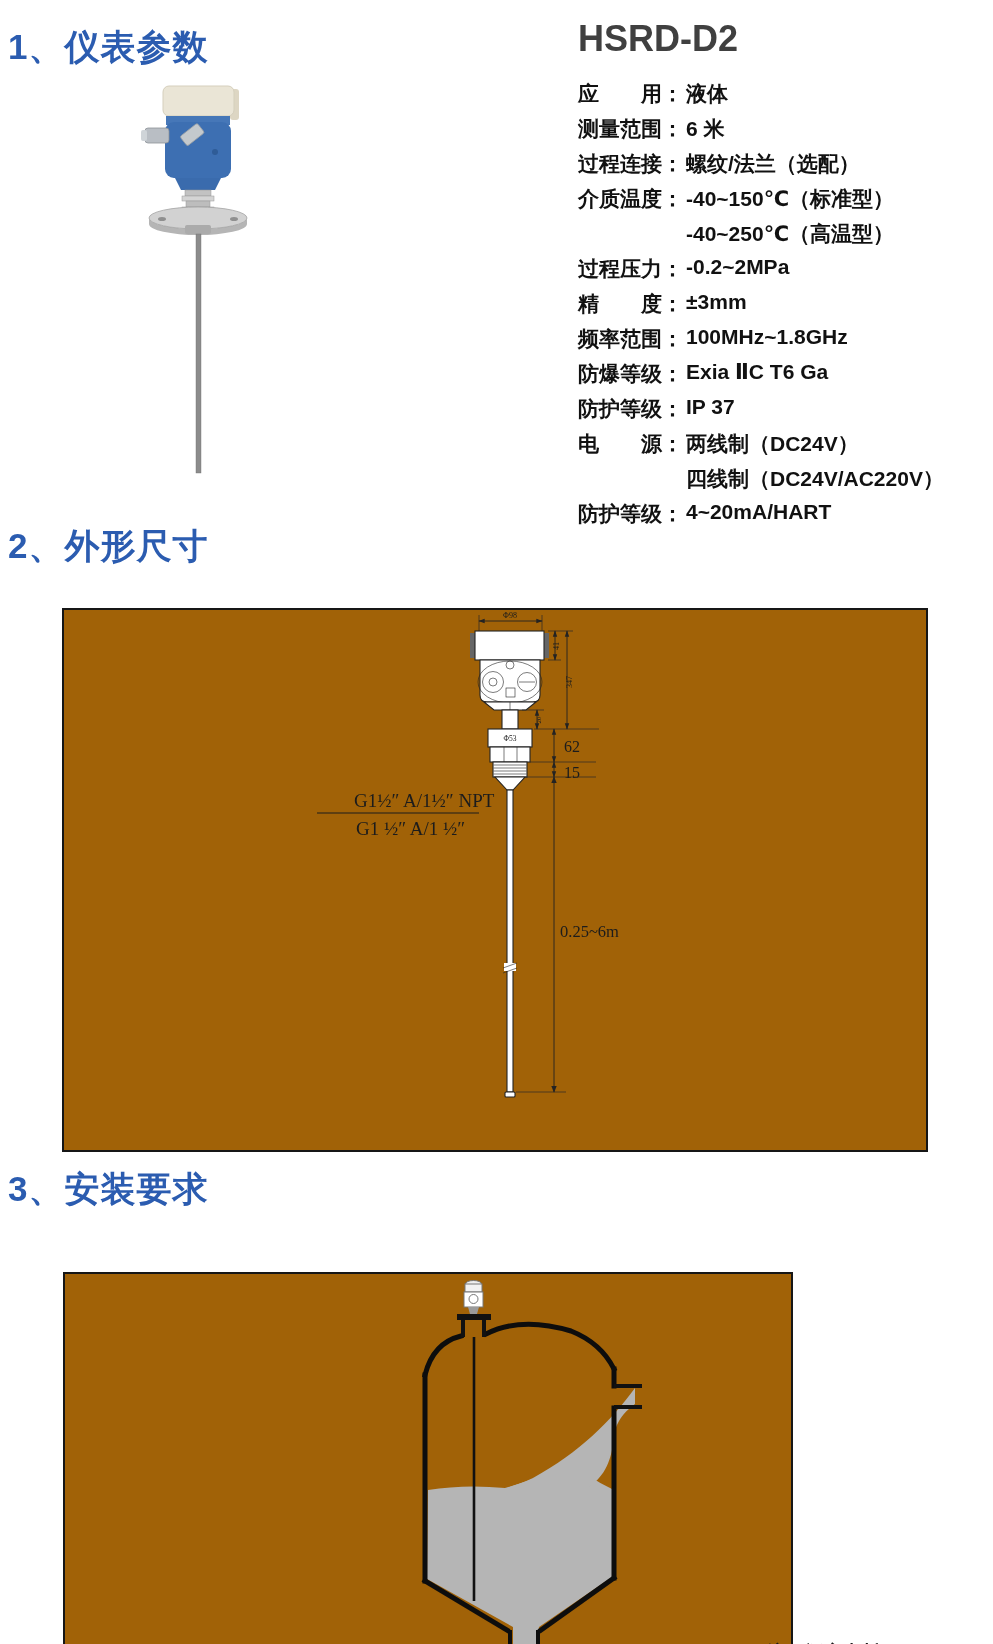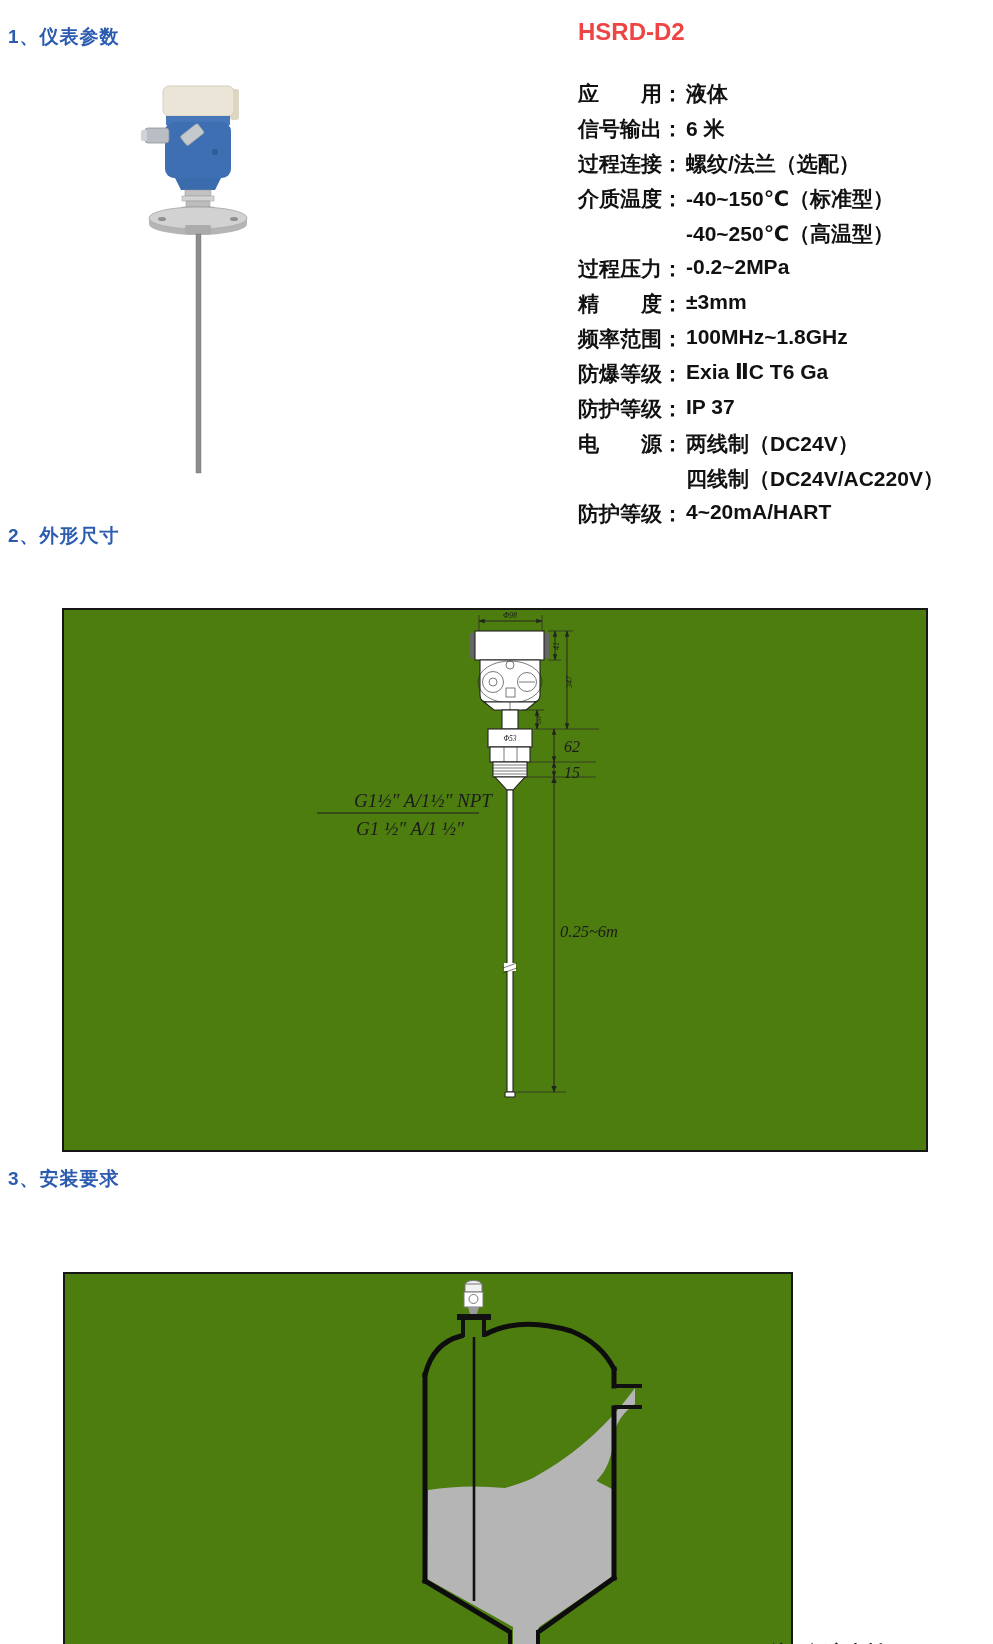--- a/index.html
+++ b/index.html
@@ -1,25 +1,25 @@
 <!DOCTYPE html>
 <html><head>
 <meta charset="utf-8">
 <style>
   html,body{margin:0;padding:0;background:#fff;}
   body{width:993px;height:1644px;position:relative;overflow:hidden;
        font-family:"Liberation Sans","DejaVu Sans",sans-serif;color:#1a1a1a;}
   .abs{position:absolute;}
-  .heading{position:absolute;left:8px;font-size:19px;font-weight:700;color:#2b5cb0;
+  .heading{position:absolute;left:8px;font-size:35px;font-weight:700;color:#2b5cb0;
            letter-spacing:1px;white-space:nowrap;}
-  .model-title{position:absolute;left:578px;top:18px;font-size:24px;font-weight:700;color:#ef4444;}
+  .model-title{position:absolute;left:578px;top:18px;font-size:36px;font-weight:700;color:#404040;}
   .spec-row{position:absolute;left:578px;height:30px;font-size:21px;font-weight:700;white-space:nowrap;}
   .spec-label{color:#111;}
   .spec-value{position:absolute;left:108px;top:0;color:#111;font-weight:600;}
-  .panel{position:absolute;background:#4d7c0f;border:2px solid #161616;box-sizing:border-box;font-style:italic;}
+  .panel{position:absolute;background:#a16207;border:2px solid #161616;box-sizing:border-box;}
   svg text{font-family:"Liberation Serif","DejaVu Serif",serif;fill:#1c1c1c;}
   .dim{stroke:#232323;stroke-width:0.9;marker-start:url(#arr);marker-end:url(#arr);}
   .dim2{stroke:#232323;stroke-width:0.9;marker-start:url(#arr2);marker-end:url(#arr2);}
   .ext{stroke:#2a2a2a;stroke-width:0.7;}
   .ln{stroke:#232323;stroke-width:1.1;fill:#fff;}
   .thin{stroke:#232323;stroke-width:0.6;fill:none;}
   .tank{stroke:#0d0d0d;stroke-width:5;fill:none;stroke-linecap:square;}
 </style>
 </head>
 <body>
@@ -52,21 +52,21 @@
     <ellipse cx="63" cy="149" rx="4" ry="2" fill="#9a9a9a"></ellipse>
     <rect x="50" y="147" width="26" height="9" rx="2" fill="#ababab"></rect>
   </g>
   <rect x="61" y="156" width="5" height="239" fill="#8c8c8c" stroke="#6e6e6e" stroke-width="0.4"></rect>
 </svg>
 
 <div class="model-title">HSRD-D2</div>
 
 <div>
   <div class="spec-row" style="top:80px"><span class="spec-label">应　　用：</span><span class="spec-value">液体</span></div>
-  <div class="spec-row" style="top:115px"><span class="spec-label">信号输出：</span><span class="spec-value">6 米</span></div>
+  <div class="spec-row" style="top:115px"><span class="spec-label">测量范围：</span><span class="spec-value">6 米</span></div>
   <div class="spec-row" style="top:150px"><span class="spec-label">过程连接：</span><span class="spec-value">螺纹/法兰（选配）</span></div>
   <div class="spec-row" style="top:185px"><span class="spec-label">介质温度：</span><span class="spec-value">-40~150℃（标准型）</span></div>
   <div class="spec-row" style="top:220px">
       <span class="spec-value">-40~250℃（高温型）</span>
     </div>
   <div class="spec-row" style="top:255px"><span class="spec-label">过程压力：</span><span class="spec-value">-0.2~2MPa</span></div>
   <div class="spec-row" style="top:290px"><span class="spec-label">精　　度：</span><span class="spec-value">±3mm</span></div>
   <div class="spec-row" style="top:325px"><span class="spec-label">频率范围：</span><span class="spec-value">100MHz~1.8GHz</span></div>
   <div class="spec-row" style="top:360px"><span class="spec-label">防爆等级：</span><span class="spec-value">Exia ⅡC T6 Ga</span></div>
   <div class="spec-row" style="top:395px"><span class="spec-label">防护等级：</span><span class="spec-value">IP 37</span></div>

